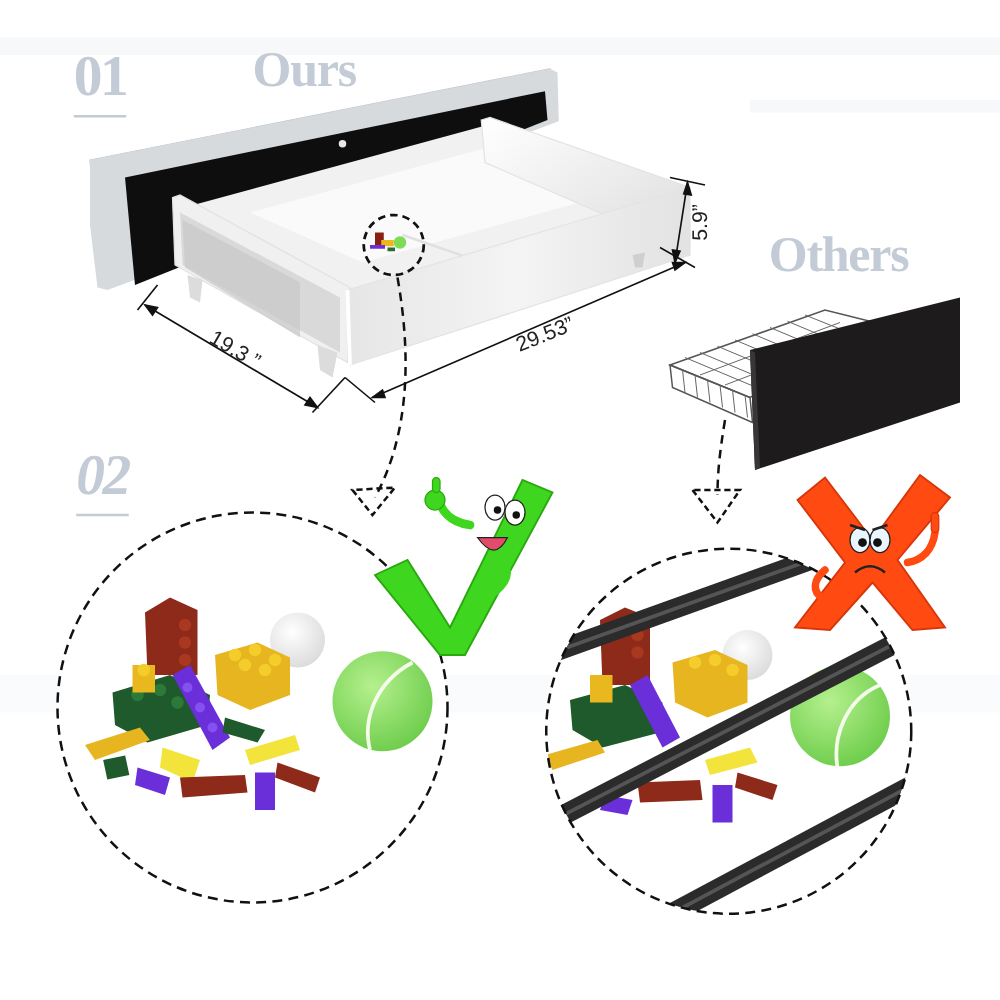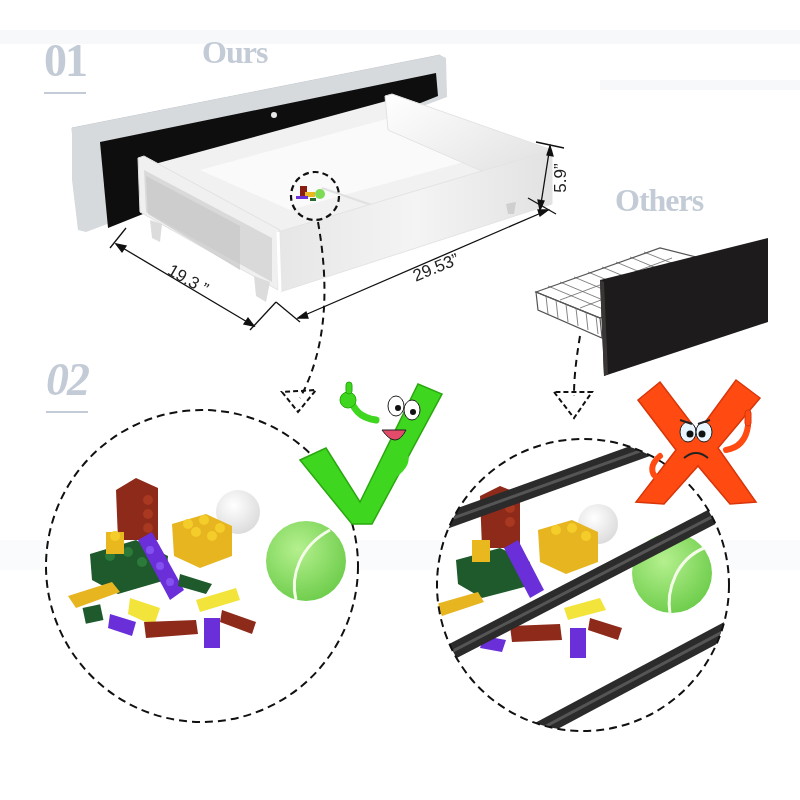--- a/index.html
+++ b/index.html
@@ -1,20 +1,20 @@
 <!DOCTYPE html>
 <html><head>
   <meta charset="utf-8">
   <style>
     html, body { margin:0; padding:0; background:#ffffff; }
     body { width:800px; height:800px; position:relative; overflow:hidden; font-family:"Liberation Sans", sans-serif; }
     .ghost { position:absolute; background:#f7f8fa; }
-    .label-num { position:absolute; font-family:"Liberation Serif", serif; font-weight:bold; color:#c3cbd6; font-size:46px; letter-spacing:-2px; line-height:1; }
+    .label-num { position:absolute; font-family:"Liberation Serif", serif; font-weight:bold; color:#c3cbd6; font-size:46px; letter-spacing:-2px; line-height:1;margin-left:15px; }
     .label-num .ul { position:absolute; left:0; right:0; height:2px; background:#c3cbd6; bottom:-10px; }
-    .label-word { position:absolute; font-family:"Liberation Serif", serif; font-weight:bold; color:#c3cbd6; font-size:32px; letter-spacing:-1px; line-height:1; }
+    .label-word { position:absolute; font-family:"Liberation Serif", serif; font-weight:bold; color:#c3cbd6; font-size:40px; letter-spacing:-1px; line-height:1; }
     .dim { position:absolute; font-family:"Liberation Sans", sans-serif; font-size:17px; color:#222; white-space:nowrap; }
     svg.full { position:absolute; left:0; top:0; }
   </style>
 </head>
 <body>
 
 <div class="ghost" style="left:0;top:30px;width:800px;height:14px;"></div>
 <div class="ghost" style="left:600px;top:80px;width:200px;height:10px;"></div>
 <div class="ghost" style="left:0;top:540px;width:800px;height:30px;opacity:.6;"></div>
 

